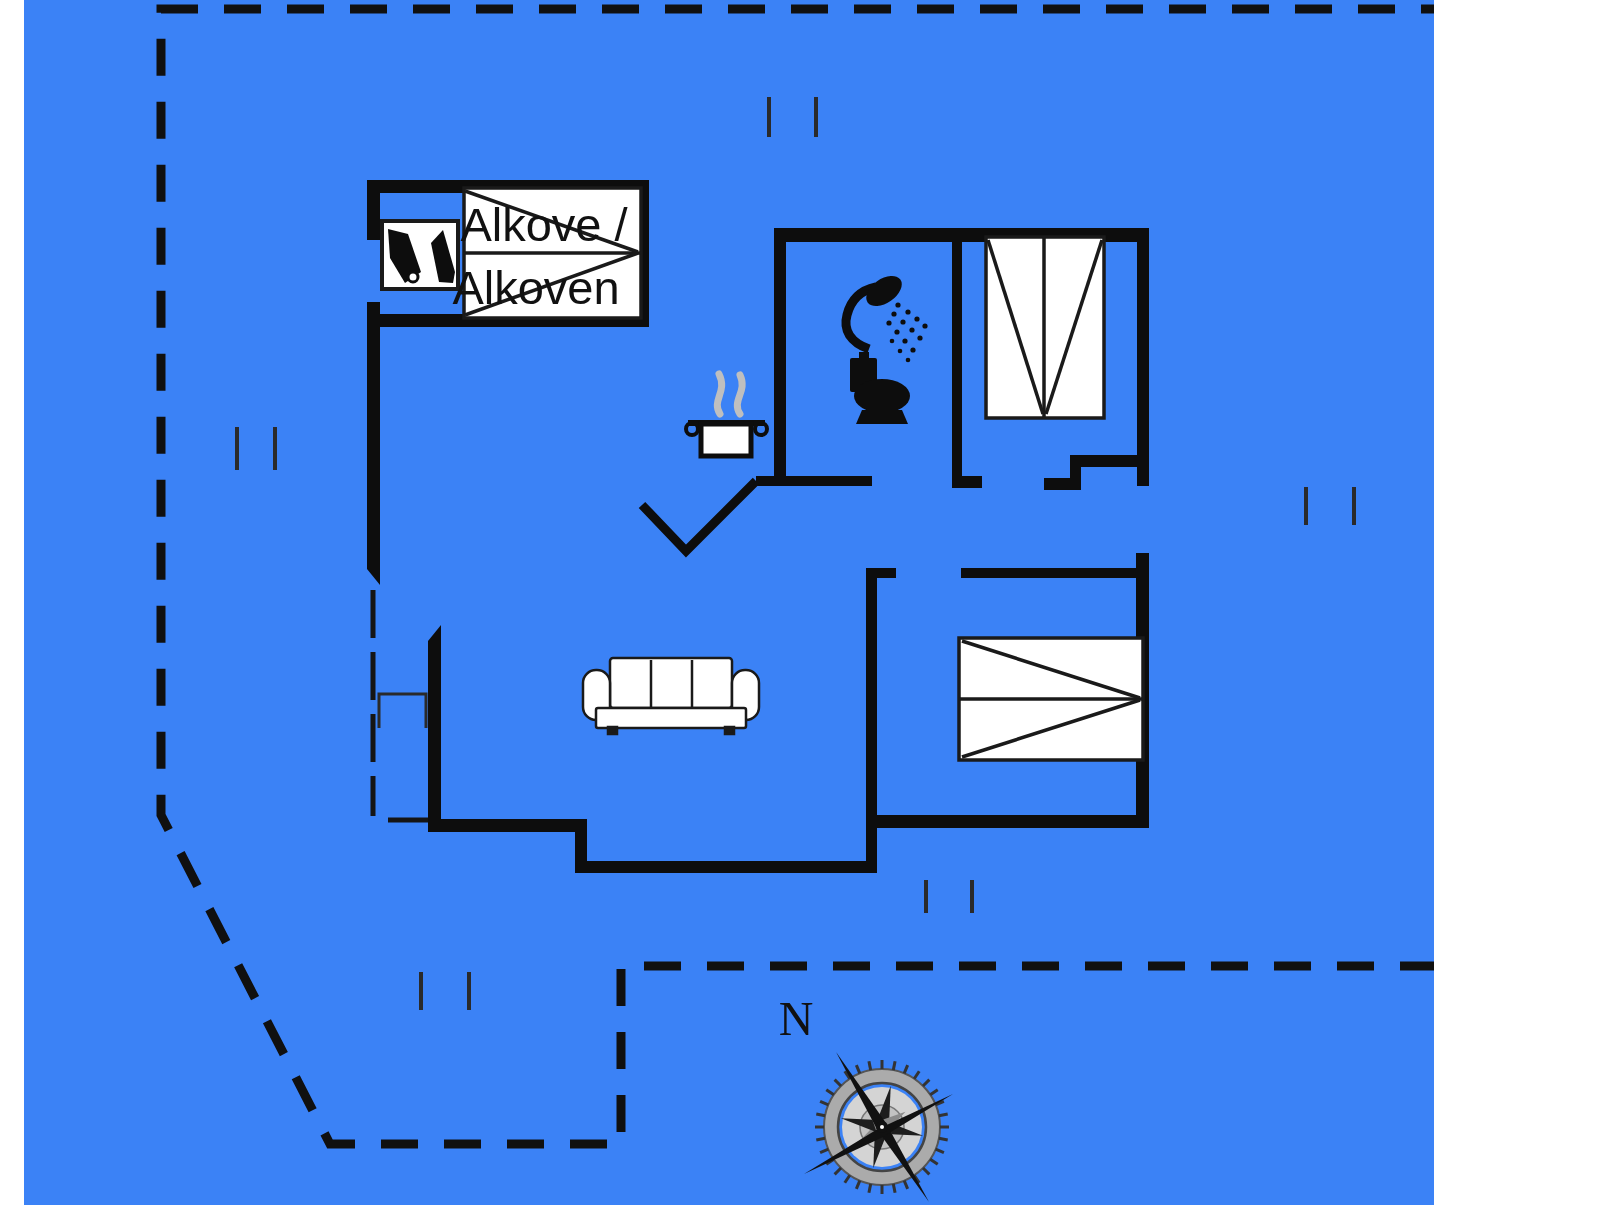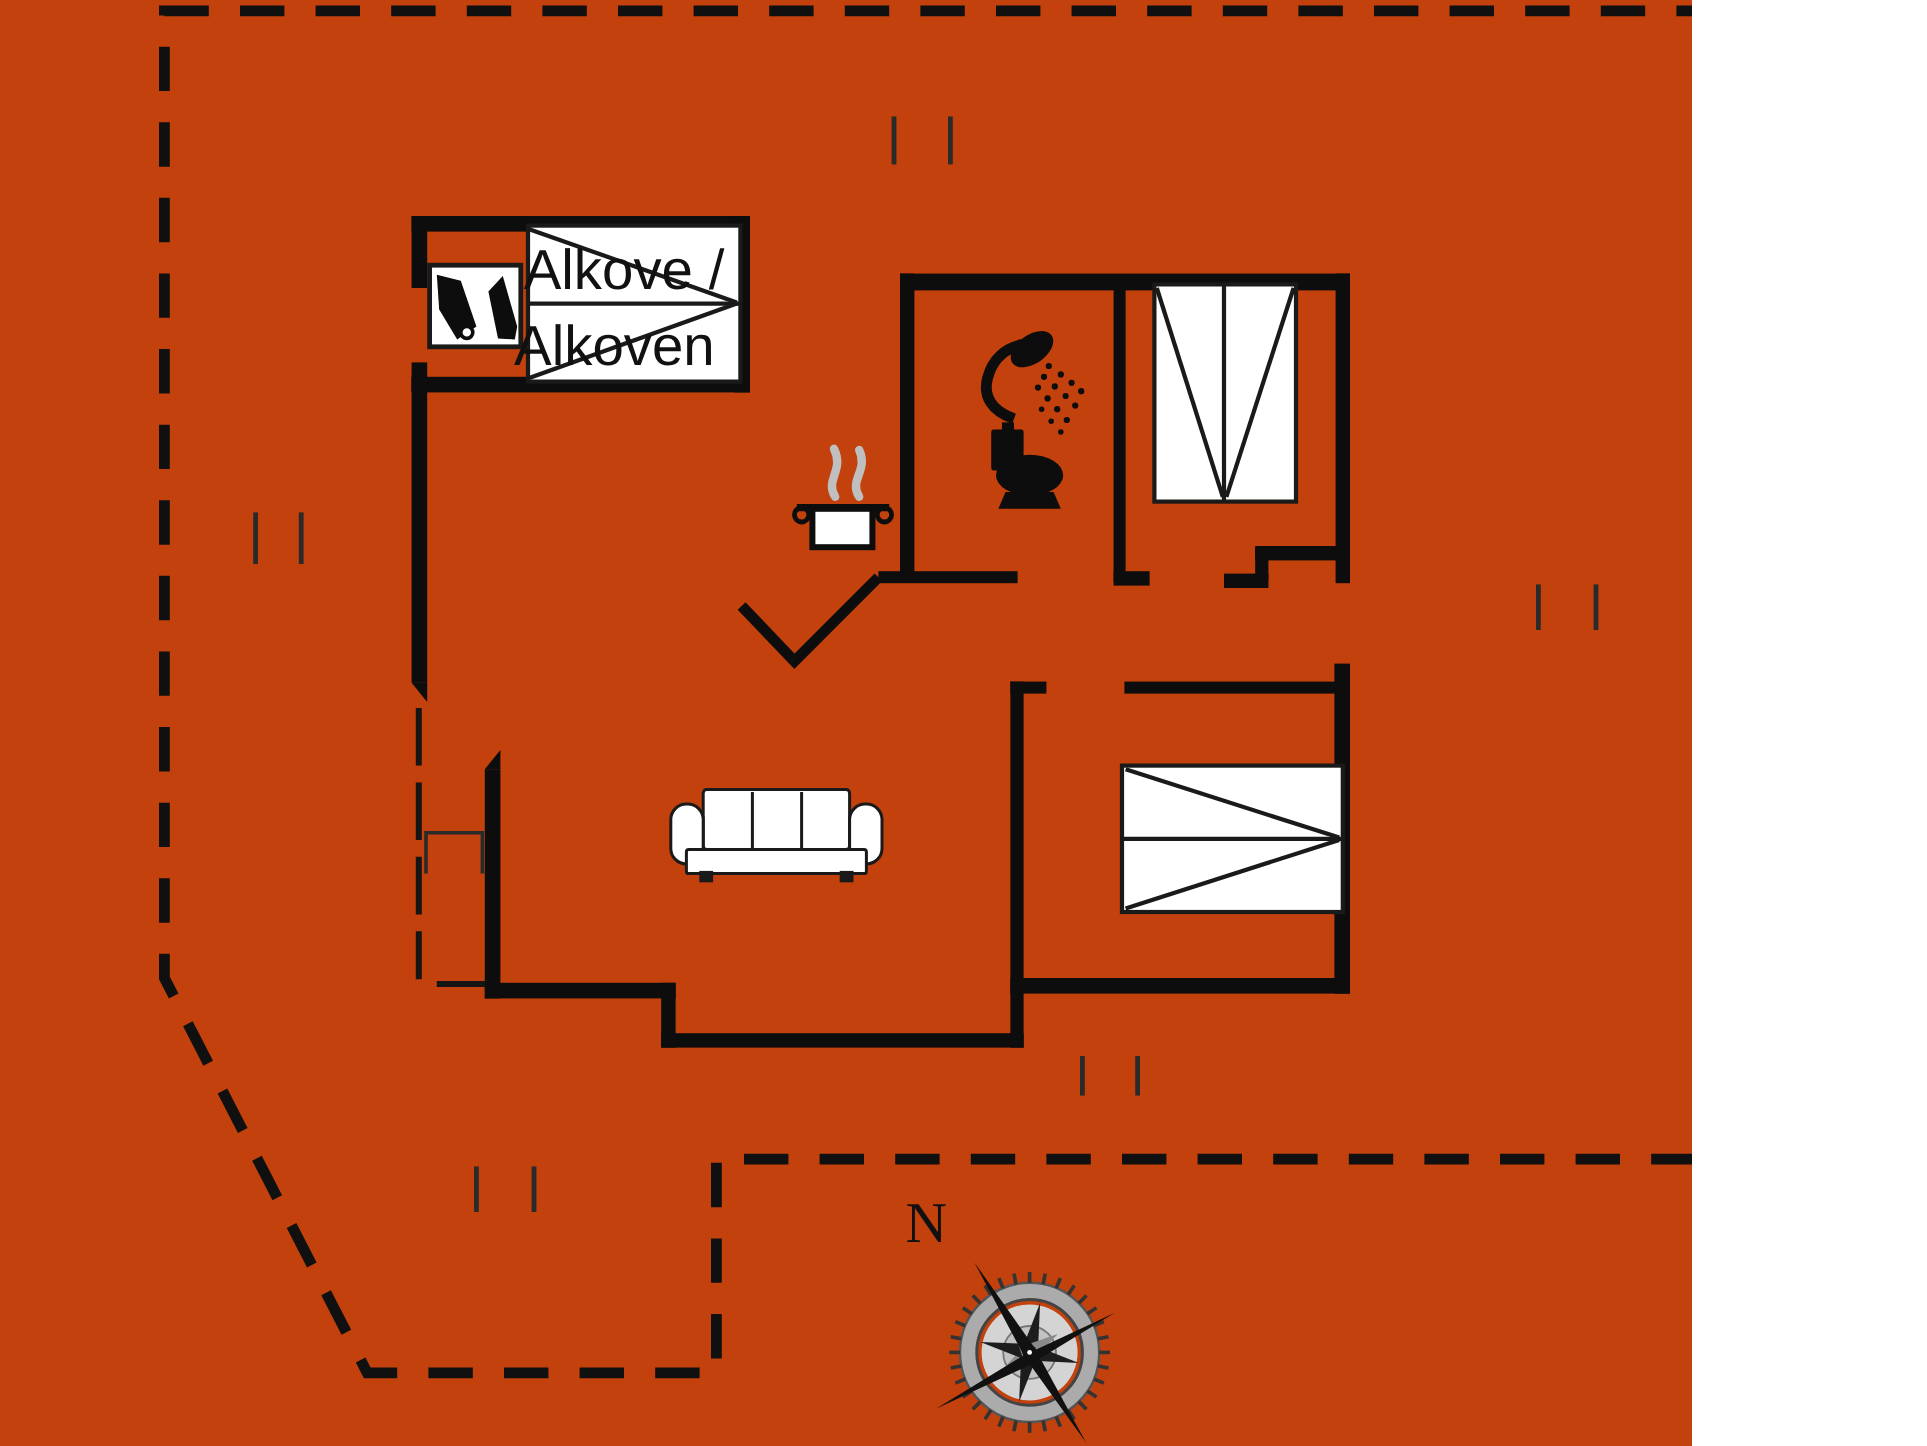--- a/index.html
+++ b/index.html
@@ -1,17 +1,17 @@
 <!DOCTYPE html>
 <html><head>
 <meta charset="utf-8">
 <style>
   html,body{margin:0;padding:0;background:#fff;}
-  .stage{position:relative;width:1410px;height:1205px;background:#c2410c;overflow:hidden;
-         font-family:"Liberation Sans",sans-serif;}
+  .stage{position:relative;width:1410px;height:1205px;background:#3b82f6;overflow:hidden;
+         font-family:"Liberation Sans",sans-serif;margin-left:24px;}
   svg{position:absolute;left:0;top:0;}
   .alcove-label{font-family:"Liberation Sans",sans-serif;font-size:47px;fill:#111;}
   .north-label{font-family:"Liberation Serif",serif;font-size:48px;fill:#111;}
   .thinline{stroke:#1a1a1a;fill:none;}
 </style>
 </head>
 <body>
 
 <div class="stage">
 <svg width="1606" height="1205" viewBox="0 0 1606 1205" xmlns="http://www.w3.org/2000/svg">

